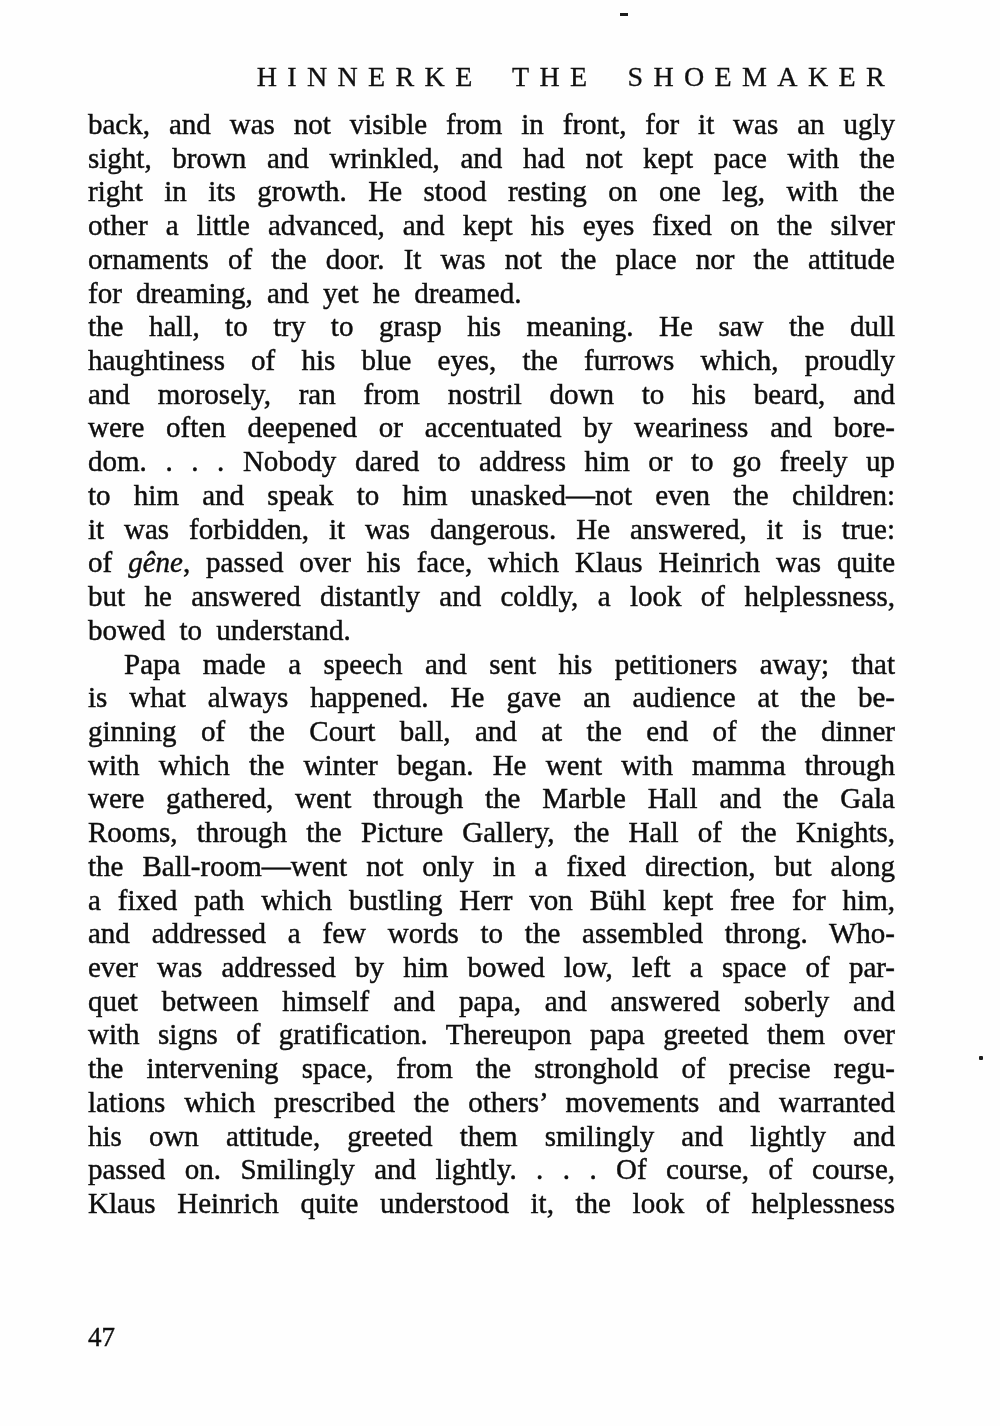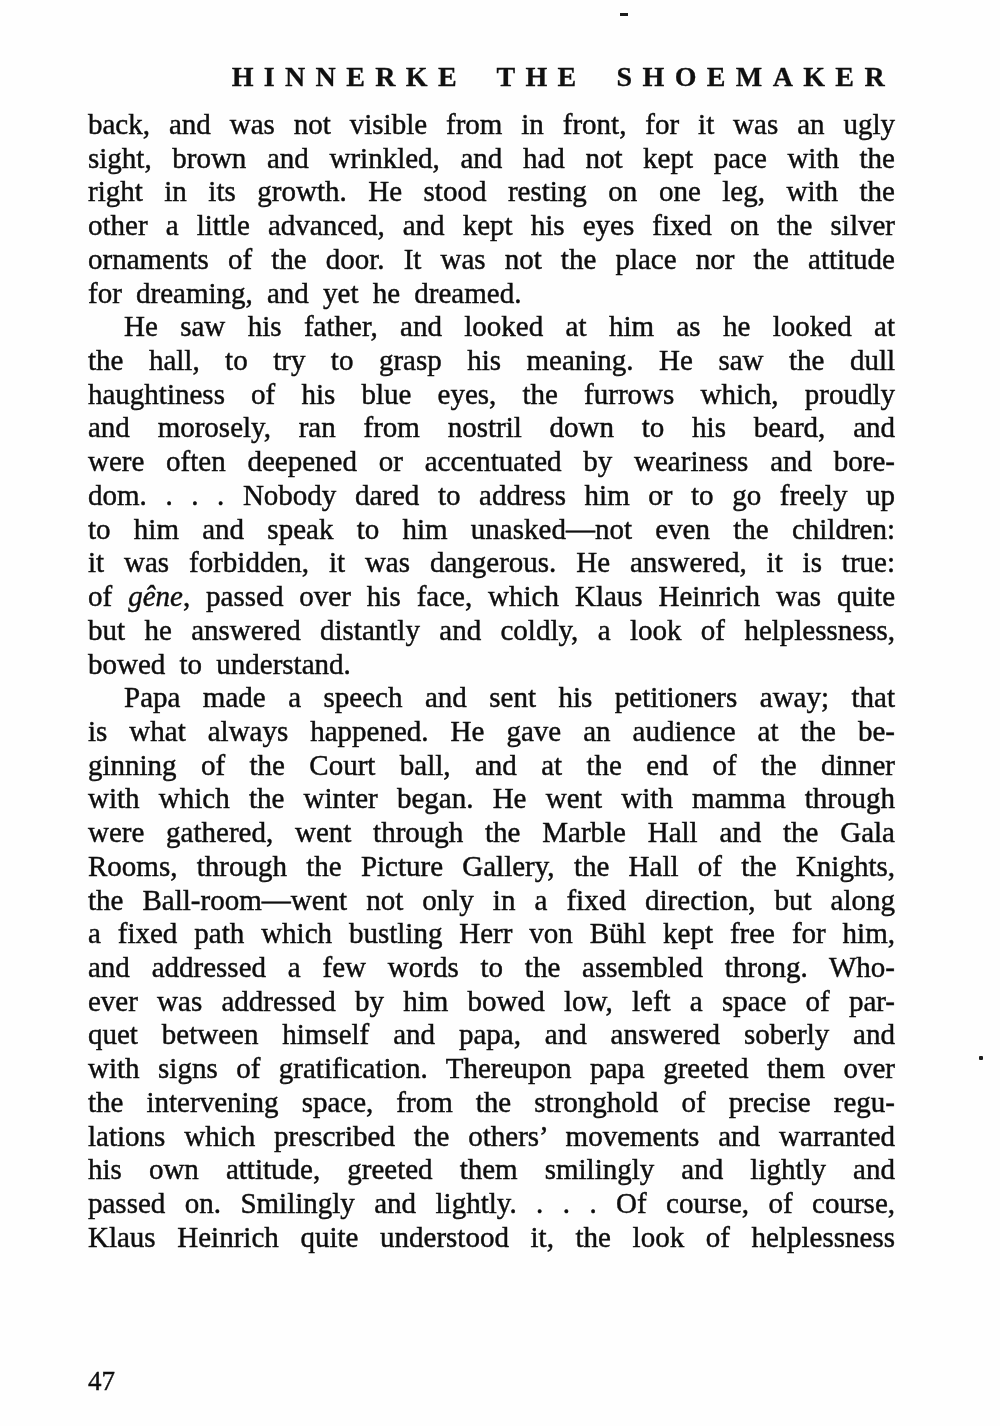--- a/index.html
+++ b/index.html
@@ -14,21 +14,21 @@
   .page {
     position: absolute; inset: 0;
     background: #fefefe;
   }
   .running-head {
     position: absolute;
     top: 61px; left: 88px; width: 807px;
     margin: 0;
     text-align: right;
     font-size: 28px;
-    font-weight: bold;
+    font-weight: normal;
     letter-spacing: 0.37em;
     word-spacing: 0.45em;
     white-space: nowrap;
     color: #101010;
     -webkit-text-stroke: 0.3px #101010;
   }
   .body-text {
     position: absolute;
     top: 108px; left: 88px; width: 807px;
     font-size: 29px;
@@ -45,21 +45,20 @@
     text-align: right;
     text-align-last: left;
     word-spacing: 0.24em;
   }
   .line.indent { text-indent: 36px; }
   .line em { font-style: italic; }
   .page-number {
     position: absolute;
     top: 1322px; left: 88px;
     font-size: 27px;
-    margin-top: 44px;
     -webkit-text-stroke: 0.45px #121212;
   }
   .artifact-dash {
     position: absolute;
     top: 13px; left: 620px;
     width: 8px; height: 3px;
     background: #1c1c1c;
   }
   .artifact-dot {
     position: absolute;
@@ -75,21 +74,20 @@
 <div class="page">
   <div class="artifact-dash"></div>
   <h1 class="running-head">HINNERKE THE SHOEMAKER</h1>
   <div class="body-text" id="page-body">
       <div class="line"><span>back, and was not visible from in front, for it was an ugly</span></div>
       <div class="line"><span>sight, brown and wrinkled, and had not kept pace with the</span></div>
       <div class="line"><span>right in its growth. He stood resting on one leg, with the</span></div>
       <div class="line"><span>other a little advanced, and kept his eyes fixed on the silver</span></div>
       <div class="line"><span>ornaments of the door. It was not the place nor the attitude</span></div>
       <div class="line short"><span>for dreaming, and yet he dreamed.</span></div>
-      <div class="line indent"><span>He saw his father, and looked at him as he looked at</span></div>
       <div class="line"><span>the hall, to try to grasp his meaning. He saw the dull</span></div>
       <div class="line"><span>haughtiness of his blue eyes, the furrows which, proudly</span></div>
       <div class="line"><span>and morosely, ran from nostril down to his beard, and</span></div>
       <div class="line"><span>were often deepened or accentuated by weariness and bore-</span></div>
       <div class="line"><span>dom. . . . Nobody dared to address him or to go freely up</span></div>
       <div class="line"><span>to him and speak to him unasked—not even the children:</span></div>
       <div class="line"><span>it was forbidden, it was dangerous. He answered, it is true:</span></div>
       <div class="line"><span>of </span><em>gêne</em><span>, passed over his face, which Klaus Heinrich was quite</span></div>
       <div class="line"><span>but he answered distantly and coldly, a look of helplessness,</span></div>
       <div class="line short"><span>bowed to understand.</span></div>

